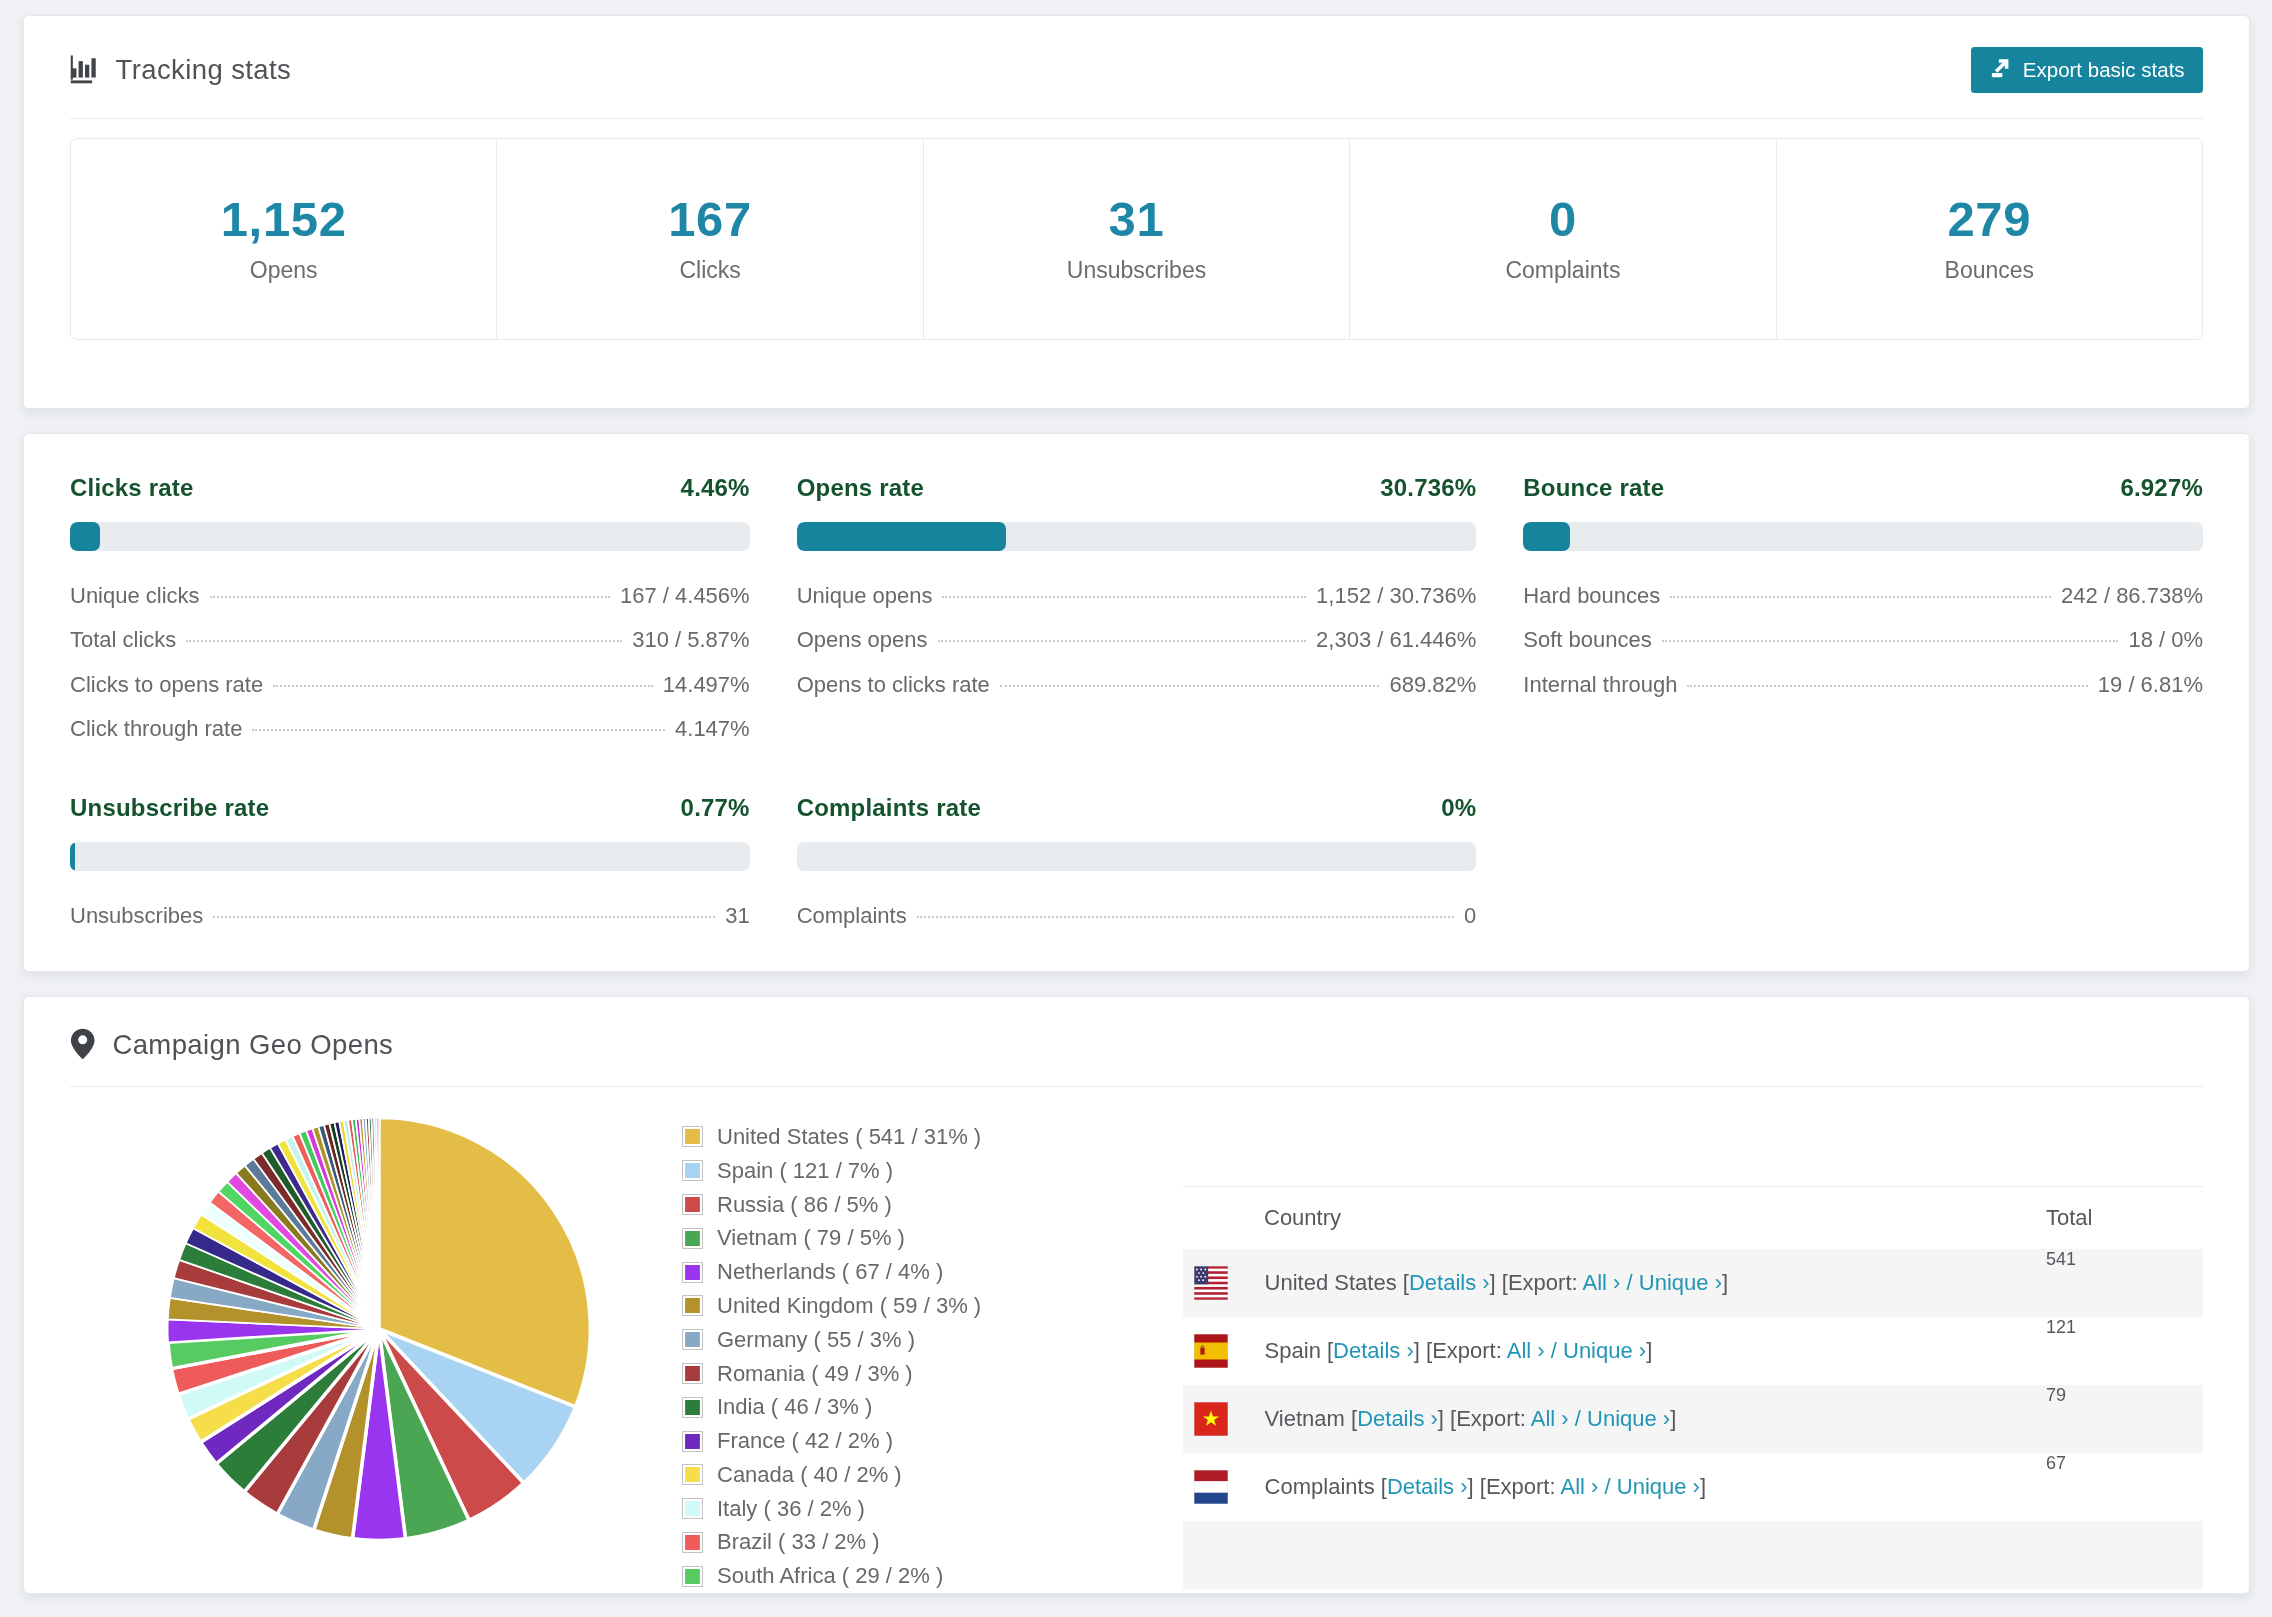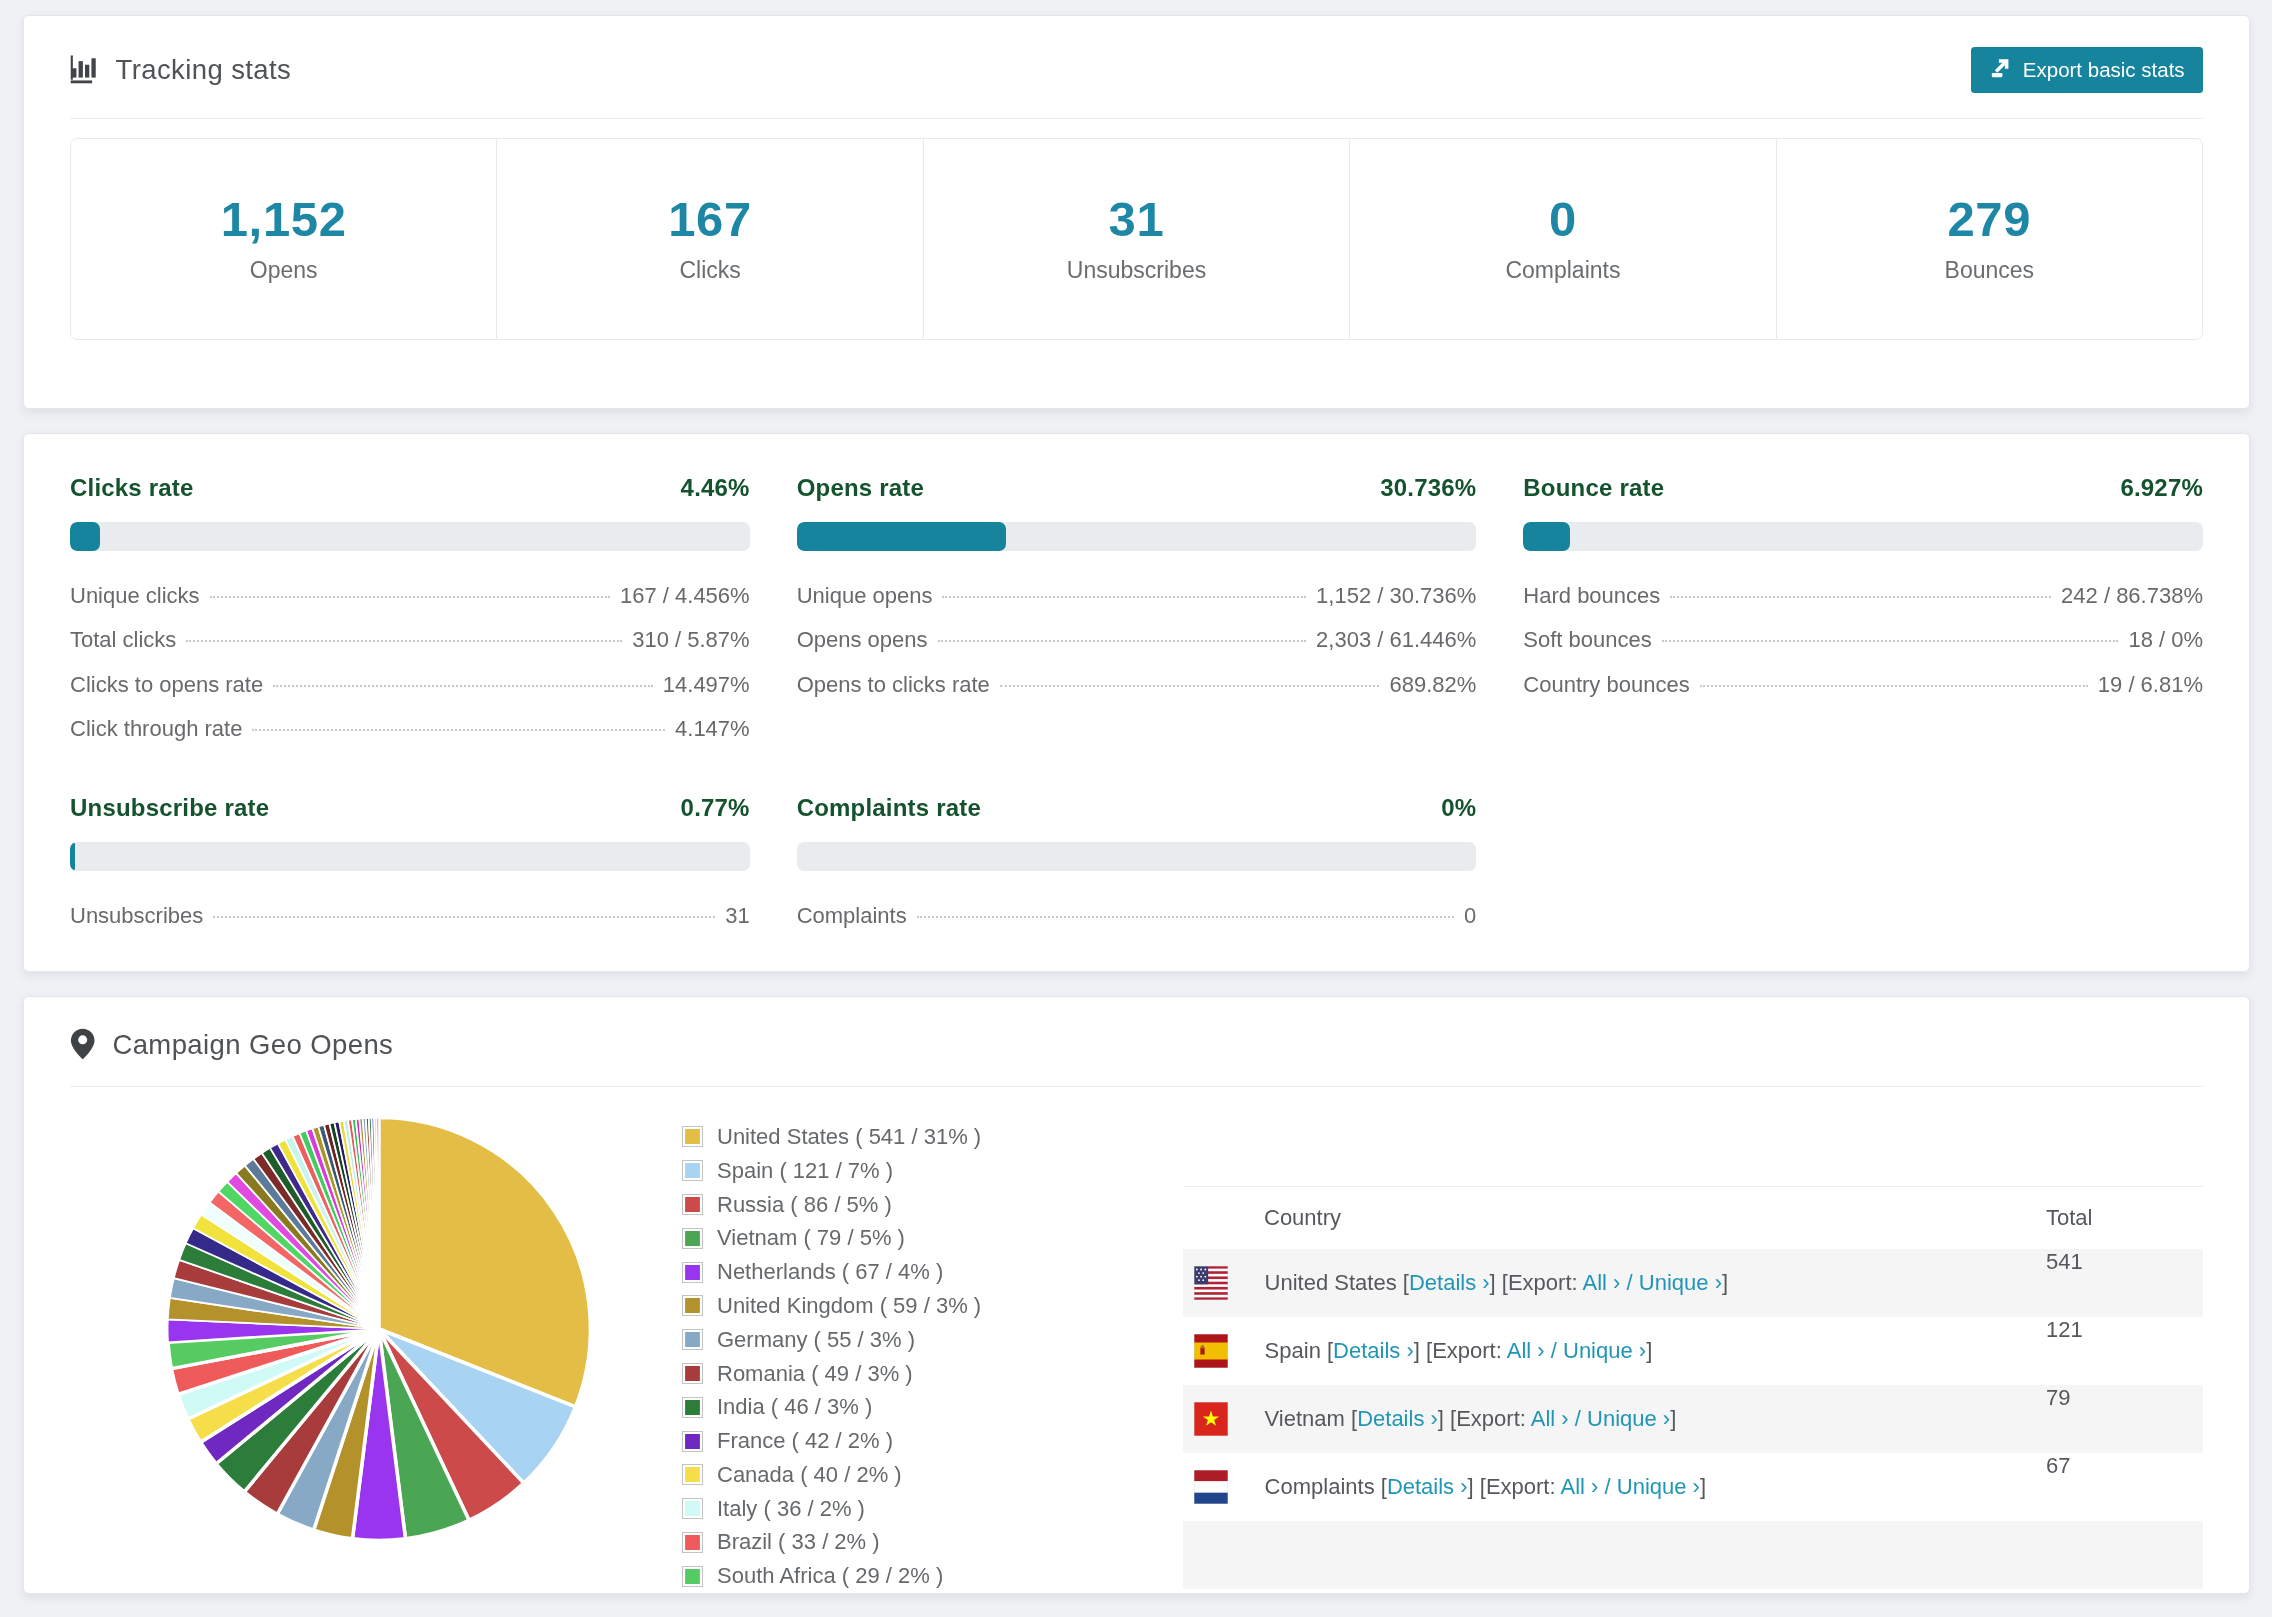--- a/index.html
+++ b/index.html
@@ -88,21 +88,21 @@
   .gt-header .col-country { padding-left: 81px; }
   .col-country { flex: 1; font-size: 22px; color: #55585c; }
   .col-total { width: 157px; font-size: 22px; color: #55585c; }
   .gt-row { display: flex; height: 68px; }
   .gt-row:nth-child(odd) { background: #f5f5f6; }
   .row-country { flex: 1; display: flex; align-items: center; padding-left: 10.6px; }
   .flag { width: 34px; height: 34px; flex: none; margin-right: 37px; }
   .flag svg { display: block; }
   .c-text { font-size: 22px; color: #55585c; white-space: nowrap; }
   .lnk { color: #2095b5; text-decoration: none; cursor: pointer; }
-  .row-total { width: 157px; font-size: 22px; color: #55585c; }
+  .row-total { width: 157px; font-size: 18px; color: #55585c; }
   .icon-dark { color: #414448; }
 </style>
 </head>
 <body>
 
 <div class="page">
 
   <section class="card">
     <div class="card-head">
       <div class="head-left">
@@ -227,21 +227,21 @@
               <span class="rr-label">Hard bounces</span>
               <span class="rr-dots"></span>
               <span class="rr-value">242 / 86.738%</span>
             </div>
             <div class="rate-row">
               <span class="rr-label">Soft bounces</span>
               <span class="rr-dots"></span>
               <span class="rr-value">18 / 0%</span>
             </div>
             <div class="rate-row">
-              <span class="rr-label">Country bounces</span>
+              <span class="rr-label">Internal through</span>
               <span class="rr-dots"></span>
               <span class="rr-value">19 / 6.81%</span>
             </div>
           </div>
         </section>
         <section class="rate-block">
           <div class="rate-title-row">
             <span class="rate-title">Unsubscribe rate</span>
             <span class="rate-value">0.77%</span>
           </div>

